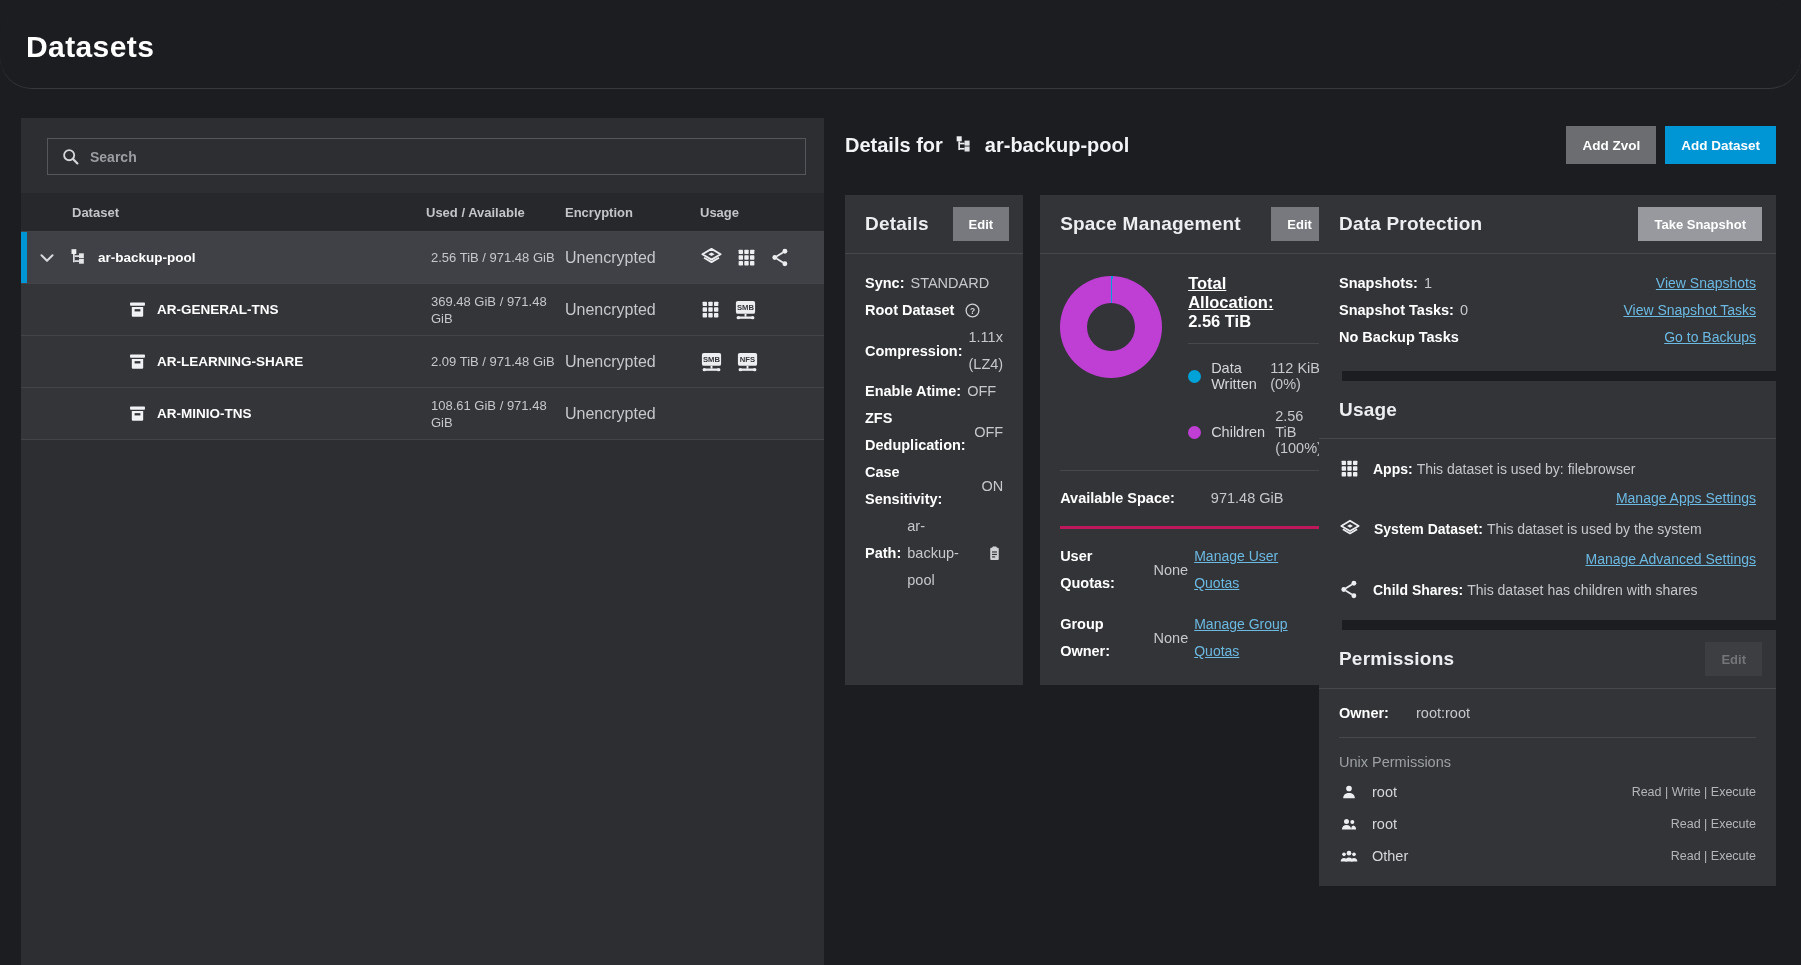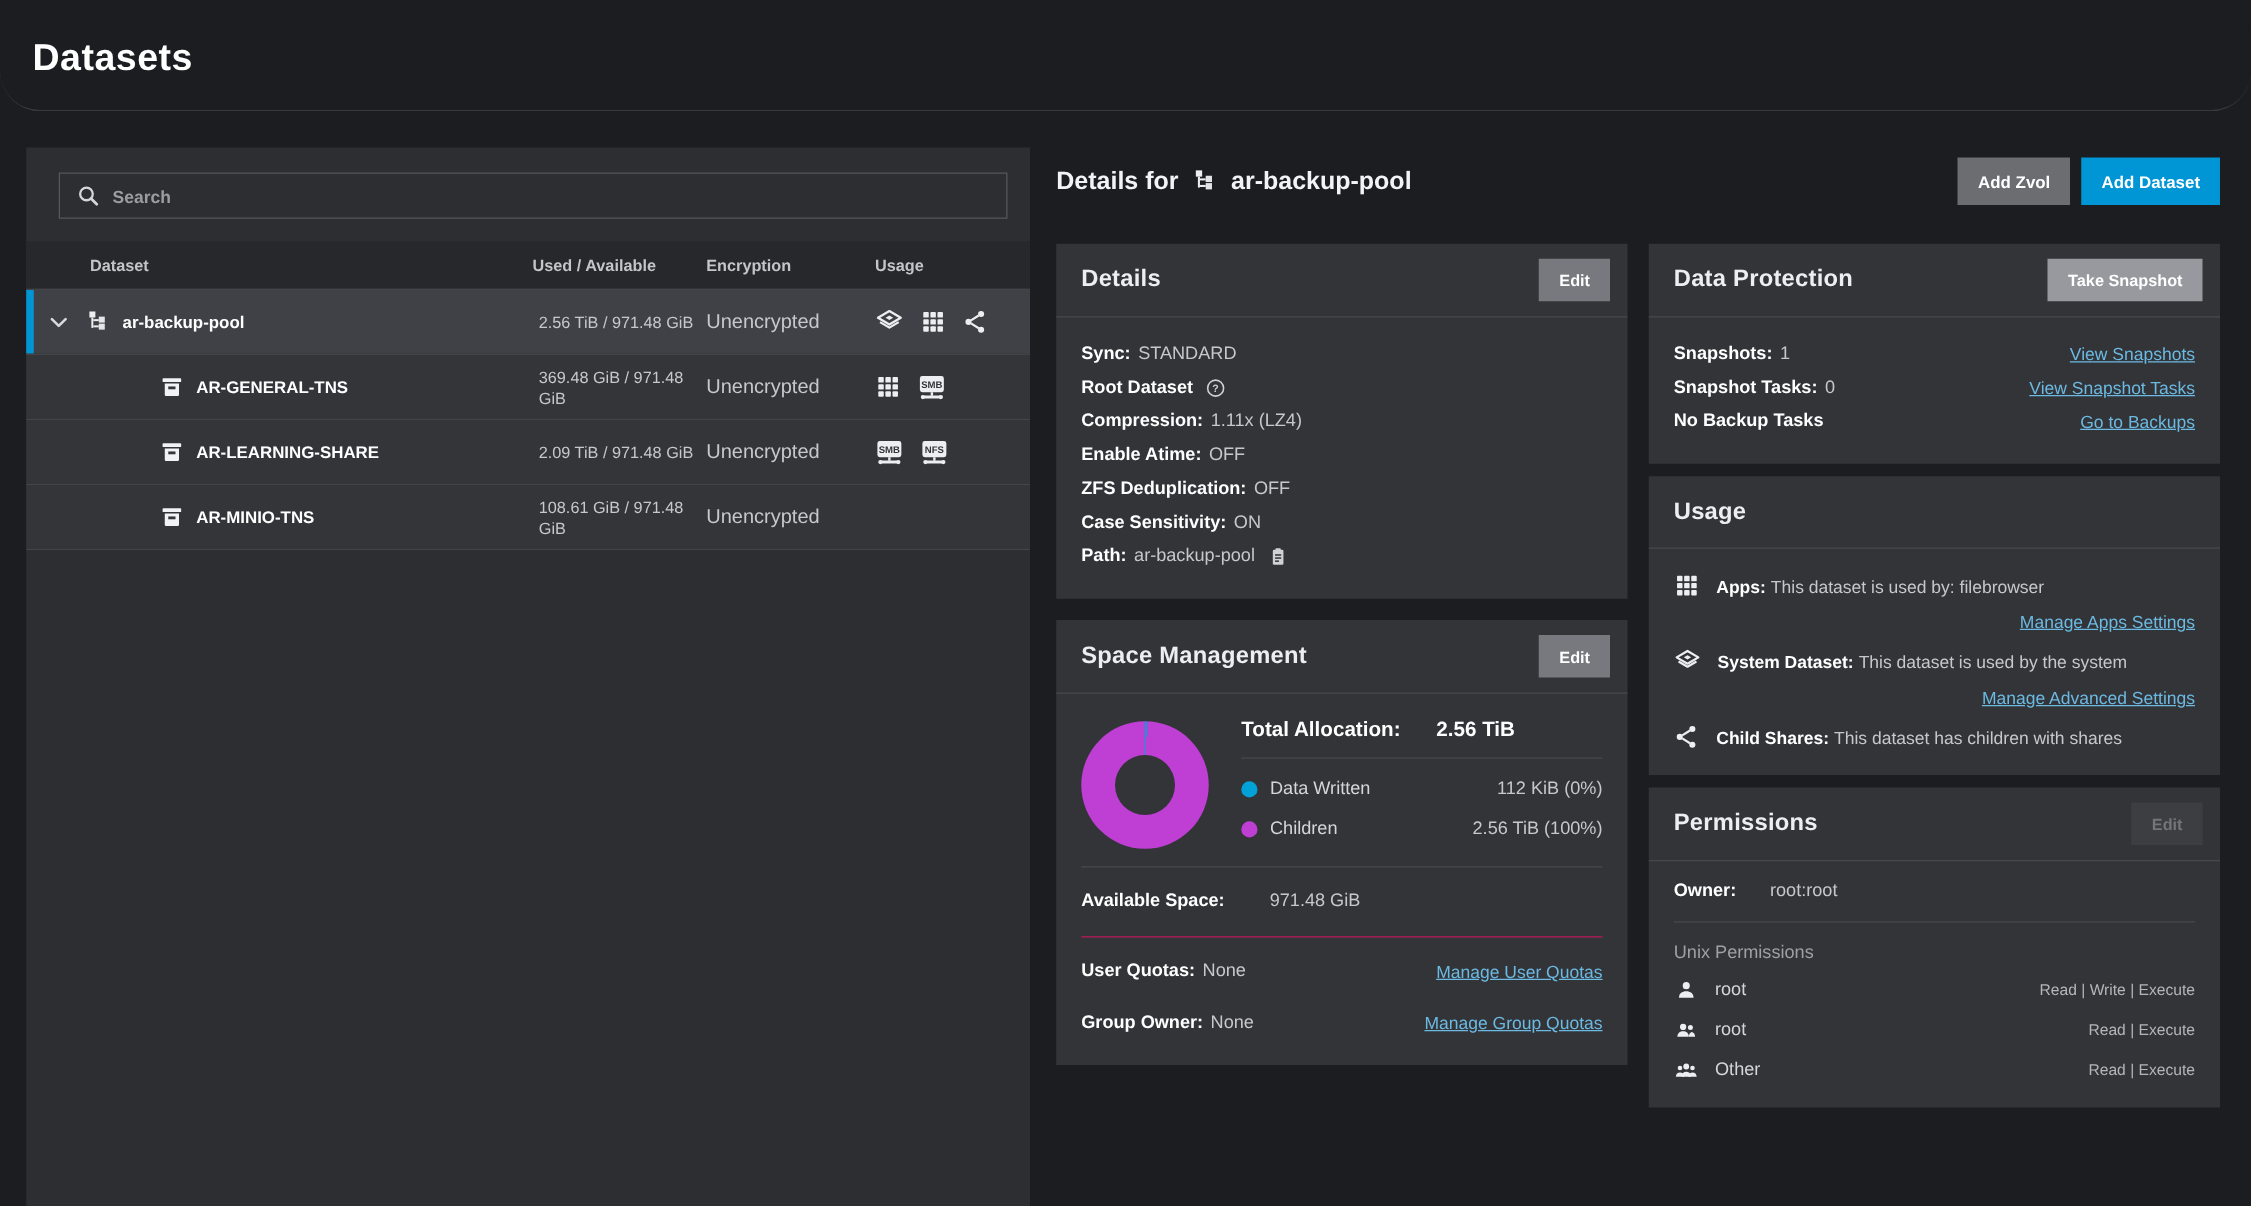--- a/index.html
+++ b/index.html
@@ -53,21 +53,21 @@
   .head-btns { margin-left:auto; display:flex; gap:9px; }
 
   .btn { border:none; cursor:pointer; font-family:inherit; font-size:13.5px; font-weight:bold; color:#ffffff; padding:0 16px; height:38px; }
   .btn.gray { background:#6b6d71; }
   .btn.blue { background:#0095d5; }
   .btn.card-btn { height:34px; font-size:13px; background:#77797e; }
   .btn.lightgray { background:#97999e; height:34px; font-size:13px; }
   .btn.disabled { background:#3c3e42; color:#737579; cursor:default; }
 
   .cols { display:flex; gap:17px; align-items:flex-start; }
-  .col-l { width:457px; flex:none; display:flex; flex-direction:column; gap:17px; }
+  .col-l { width:457px; flex:none; display:flex; flex-direction:row; gap:17px; }
   .col-r { width:457px; flex:none; display:flex; flex-direction:column; gap:10px; }
 
   .card { background:#323438; }
   .card-head { display:flex; align-items:center; justify-content:space-between; padding:12px 14px 12px 20px; border-bottom:1px solid #46484c; min-height:58px; }
   .card-head h2 { color:#eceef0; font-size:19px; font-weight:bold; letter-spacing:0.2px; }
   .card-body { padding:16px 20px 20px 20px; }
 
   .kv { font-size:14.5px; line-height:27px; display:flex; align-items:center; gap:6px; color:#c6c8cc; }
   .kv .k { color:#ffffff; font-weight:bold; }
   .link { color:#6cb9e2; text-decoration:underline; font-size:14px; cursor:pointer; }
@@ -75,28 +75,28 @@
   
   .help-ic, .copy-ic { color:#cfd1d5; margin-left:4px; }
 
   
   .space-top { display:flex; gap:26px; align-items:flex-start; padding-bottom:14px; border-bottom:1px solid #46484c; }
   .donut { width:102px; height:102px; border-radius:50%; margin-top:6px; flex:none;
     background:conic-gradient(#00a2d8 0 0.5%, #bf3ed4 0.5% 100%); position:relative; }
   .donut::after { content:""; position:absolute; inset:27px; border-radius:50%; background:#323438; }
   .legend-col { flex:1 1 auto; }
   .total-row { font-size:16.5px; color:#ffffff; padding:4px 0 12px 0; border-bottom:1px solid #46484c; }
-  .total-row .k { font-weight:bold; margin-right:24px; }
+  .total-row .k { font-weight:bold; margin-right:24px;text-decoration:underline; }
   .total-row .v { font-weight:bold; }
   .leg-row { display:flex; align-items:center; gap:10px; font-size:14.5px; margin-top:16px; color:#d4d6da; }
   .dot { width:13px; height:13px; border-radius:50%; flex:none; }
   .dot.blue { background:#00a2d8; }
   .dot.magenta { background:#bf3ed4; }
   .leg-val { margin-left:auto; color:#c6c8cc; }
-  .avail-row { padding:14px 0; border-bottom:1px solid #be185d;gap:36px; }
+  .avail-row { padding:14px 0; border-bottom:3px solid #be185d;gap:36px; }
   .quota-row { display:flex; align-items:center; margin-top:14px; }
   .quota-row .link { margin-left:auto; }
 
   
   .dp-row { display:flex; align-items:center; font-size:14.5px; line-height:27px; }
   .dp-row .k { color:#ffffff; font-weight:bold; margin-right:6px; }
   .dp-row .link { margin-left:auto; }
 
   
   .use-item { display:flex; align-items:flex-start; gap:13px; font-size:14px; line-height:20px; margin-top:4px; color:#c6c8cc; }

